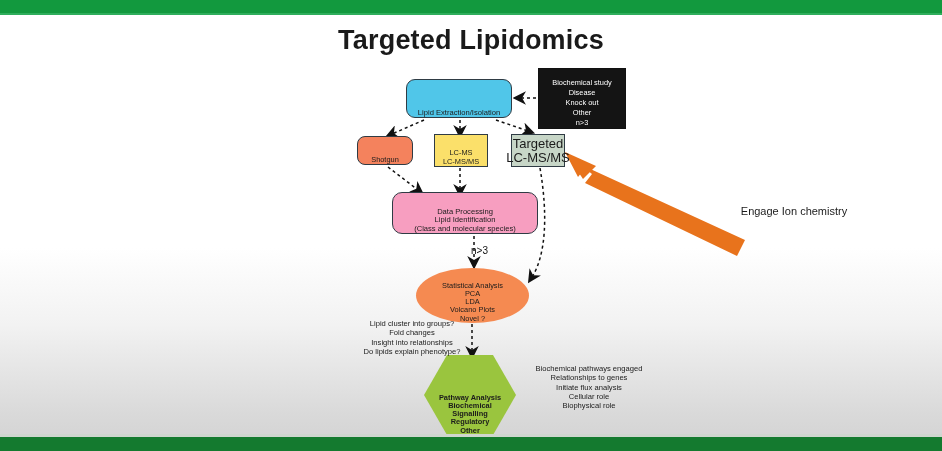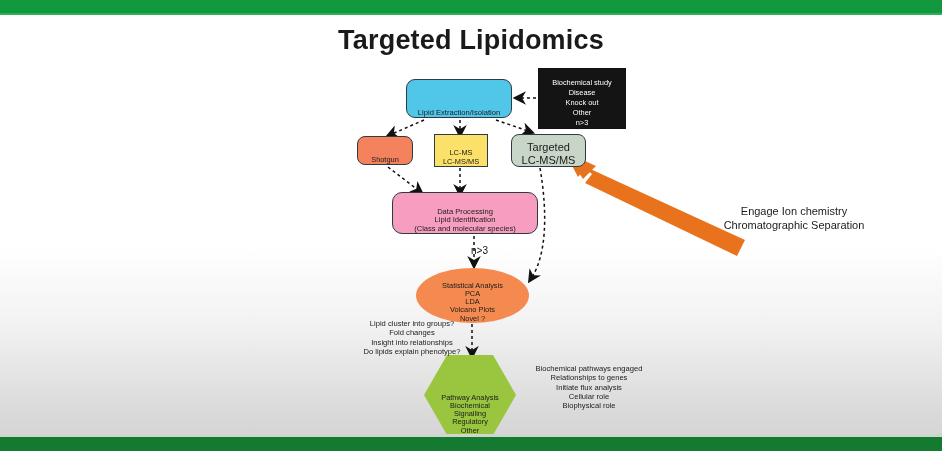--- a/index.html
+++ b/index.html
@@ -29,32 +29,32 @@
   #n-study{left:538px;top:68px;width:88px;height:61px;background:#141414;color:#ffffff;
     font-size:7.4px;border:1px solid #111;}
   #n-study .ln{line-height:1.35;}
   
   #n-shotgun{left:357px;top:136px;width:56px;height:29px;background:#f4825d;
     border:1.4px solid #2f3b44;border-radius:8px;font-size:7.4px;}
   
   #n-lcms{left:434px;top:134px;width:54px;height:33px;background:#fbe06a;
     border:1.4px solid #2f3b44;border-radius:0;font-size:7.4px;}
   
-  #n-targeted{left:511px;top:134px;width:75px;height:33px;background:#c7d6c7;
-    border:1.4px solid #2f3b44;border-radius:8px;font-size:11px;}
+  #n-targeted{left:511px;top:134px;width:54px;height:33px;background:#c7d6c7;
+    border:1.4px solid #2f3b44;border-radius:0;font-size:13px;}
   
   #n-data{left:392px;top:192px;width:146px;height:42px;background:#f79ec0;
     border:1.6px solid #2f3b44;border-radius:10px;font-size:7.6px;}
   
   #n-stat{left:416px;top:268px;width:113px;height:55px;background:#f58a51;
     border-radius:50%;font-size:7.4px;}
   
   #n-path{left:424px;top:355px;width:92px;height:80px;background:#9ac53e;
     font-size:7.4px;
-    clip-path:polygon(25% 0%,75% 0%,100% 50%,75% 100%,25% 100%,0% 50%);}
+    clip-path:polygon(25% 0%,75% 0%,100% 50%,75% 100%,25% 100%,0% 50%);font-weight:bold;}
 
   .annot{position:absolute;text-align:center;color:#1b1b1b;font-size:7.6px;line-height:1.22;}
   #a-left{left:322px;top:319px;width:180px;}
   #a-right{left:500px;top:364px;width:178px;}
 
   .n3{position:absolute;left:471px;top:245px;font-size:10px;color:#111;}
 
   .callout{position:absolute;left:660px;top:204px;width:268px;text-align:center;
     font-size:11px;color:#1b1b1b;line-height:1.28;}
 
@@ -163,18 +163,17 @@
   <div class="annot" id="a-right">
     <div>Biochemical pathways engaged</div>
     <div>Relationships to genes</div>
     <div>Initiate flux analysis</div>
     <div>Cellular role</div>
     <div>Biophysical role</div>
   </div>
 
   <div class="callout">
     <div>Engage Ion chemistry</div>
-    <div>Chromatographic Separation</div>
   </div>
 
   <div class="bar-bottom-edge"></div>
   <div class="bar-bottom"></div>
 </div>
 
 </body></html>

